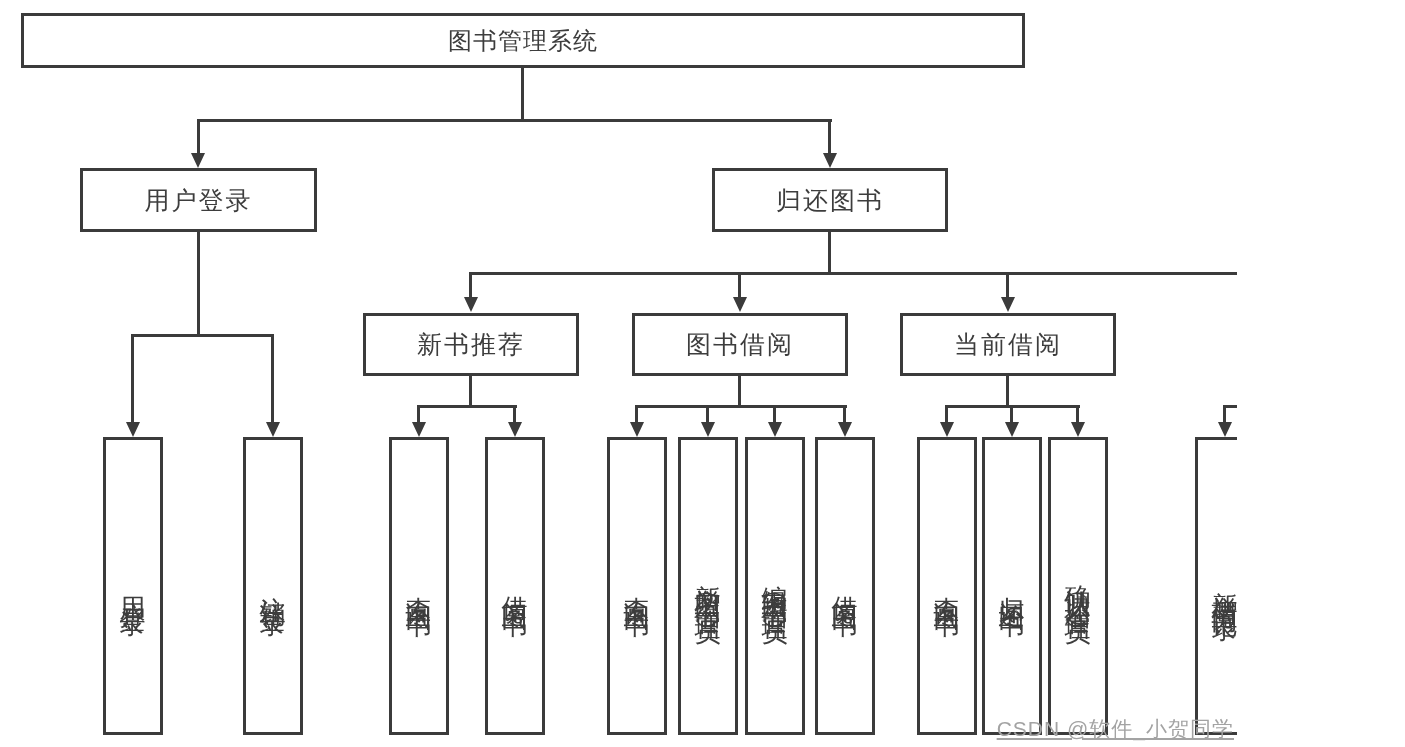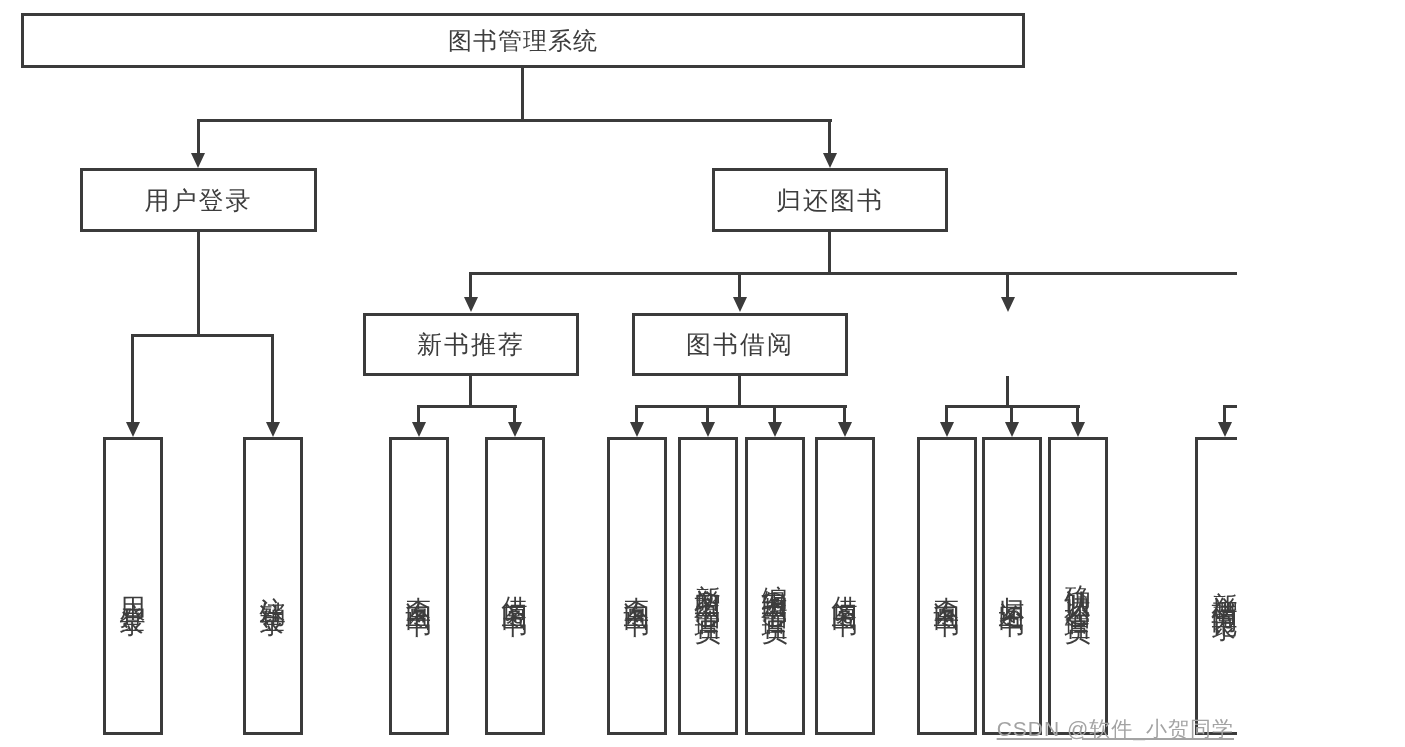--- a/index.html
+++ b/index.html
@@ -111,20 +111,23 @@
   <div class="arrow" style="left:1001px;top:297px"></div>
   <div class="vline" style="left:1278px;top:272px;height:26px"></div>
   <div class="arrow" style="left:1273px;top:297px"></div>
 
   <div class="node hnode" style="left:363px;top:313px;width:216px;height:63px">
     <span class="label">新书推荐</span>
   </div>
   <div class="node hnode" style="left:632px;top:313px;width:216px;height:63px">
     <span class="label">图书借阅</span>
   </div>
+  <div class="node hnode" style="left:900px;top:313px;width:216px;height:63px">
+    <span class="label">当前借阅</span>
+  </div>
 
   <div class="vline" style="left:469px;top:376px;height:31px"></div>
   <div class="hline" style="left:417px;top:405px;width:100px"></div>
   <div class="vline" style="left:417px;top:405px;height:18px"></div>
   <div class="arrow" style="left:412px;top:422px"></div>
   <div class="vline" style="left:513px;top:405px;height:18px"></div>
   <div class="arrow" style="left:508px;top:422px"></div>
 
   <div class="vline" style="left:738px;top:376px;height:31px"></div>
   <div class="hline" style="left:635px;top:405px;width:212px"></div>

